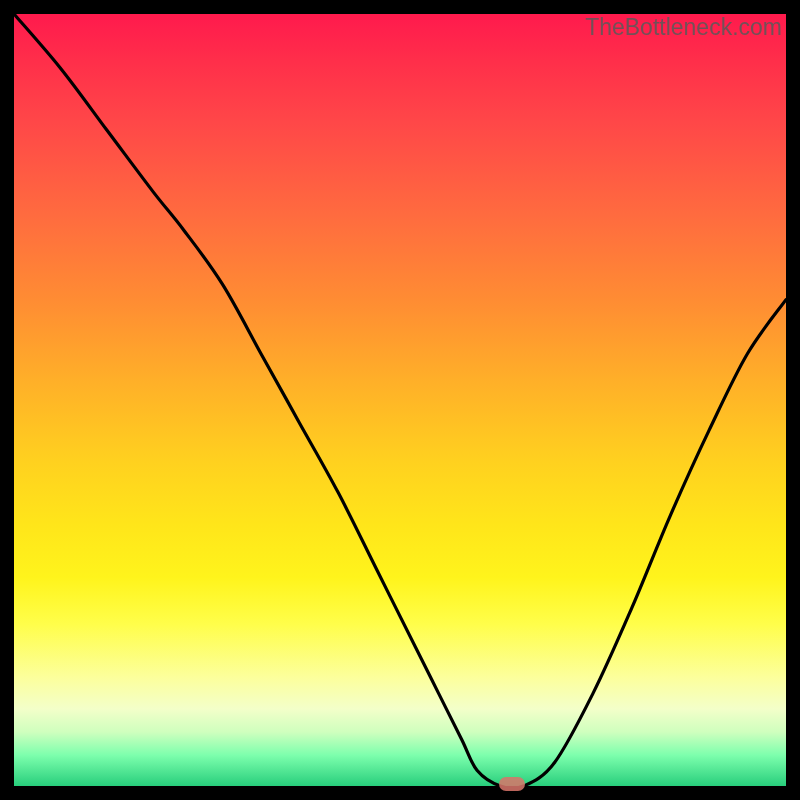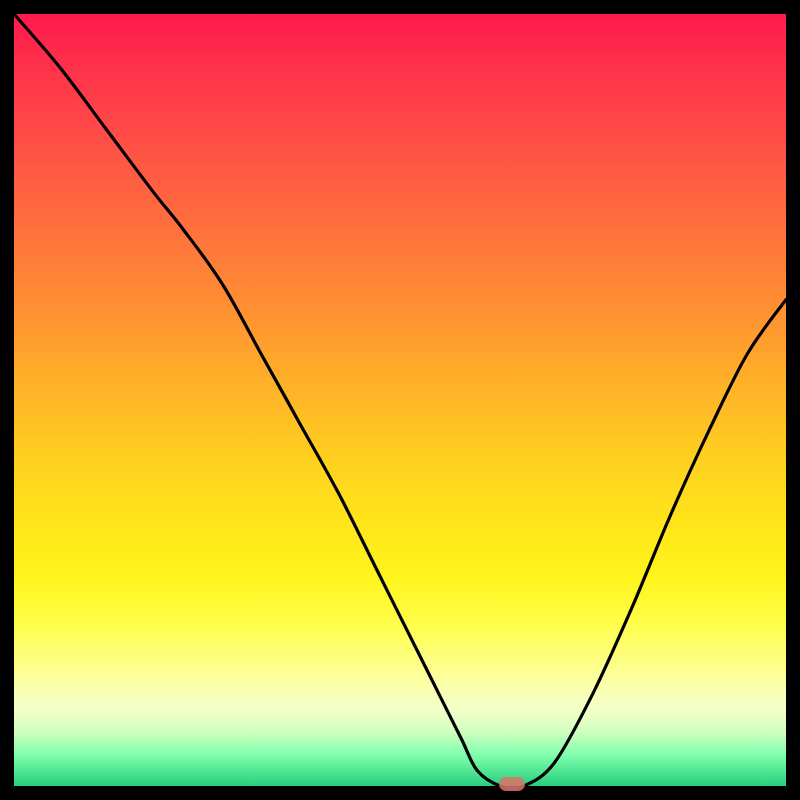--- a/index.html
+++ b/index.html
@@ -72,20 +72,21 @@
     background: #d9756a;
     opacity: 0.86;
   }
 </style>
 </head>
 <body>
 
 <div class="frame">
   <div class="plot">
 
+    <div class="watermark">TheBottleneck.com</div>
 
     <svg class="curve" viewBox="0 0 772 772" preserveAspectRatio="none">
       <path fill="none" stroke="#000" stroke-width="3.2" stroke-linecap="round" d="M 0.0 0.0 C 7.7 9.0 30.9 34.7 46.3 54.0 C 61.8 73.3 77.2 95.2 92.6 115.8 C 108.1 136.4 126.1 160.8 139.0 177.6 C 151.8 194.3 158.3 200.7 169.8 216.2 C 181.4 231.6 195.6 249.6 208.4 270.2 C 221.3 290.8 234.2 316.5 247.0 339.7 C 259.9 362.8 272.8 386.0 285.6 409.2 C 298.5 432.3 311.4 454.2 324.2 478.6 C 337.1 503.1 350.0 530.1 362.8 555.8 C 375.7 581.6 391.1 612.5 401.4 633.0 C 411.7 653.6 416.9 663.9 424.6 679.4 C 432.3 694.8 441.3 712.8 447.8 725.7 C 454.2 738.5 456.8 748.8 463.2 756.6 C 469.6 764.3 478.6 769.4 486.4 772.0 C 494.1 774.6 500.5 775.9 509.5 772.0 C 518.5 768.1 528.8 764.3 540.4 748.8 C 552.0 733.4 566.1 705.1 579.0 679.4 C 591.9 653.6 604.7 624.0 617.6 594.4 C 630.5 564.8 643.3 531.4 656.2 501.8 C 669.1 472.2 681.9 443.9 694.8 416.9 C 707.7 389.9 720.5 361.6 733.4 339.7 C 746.3 317.8 765.6 294.6 772.0 285.6"></path>
     </svg>
 
     <div class="marker" style="left: 484.94px; top: 763px;"></div>
 
   </div>
 </div>
 

